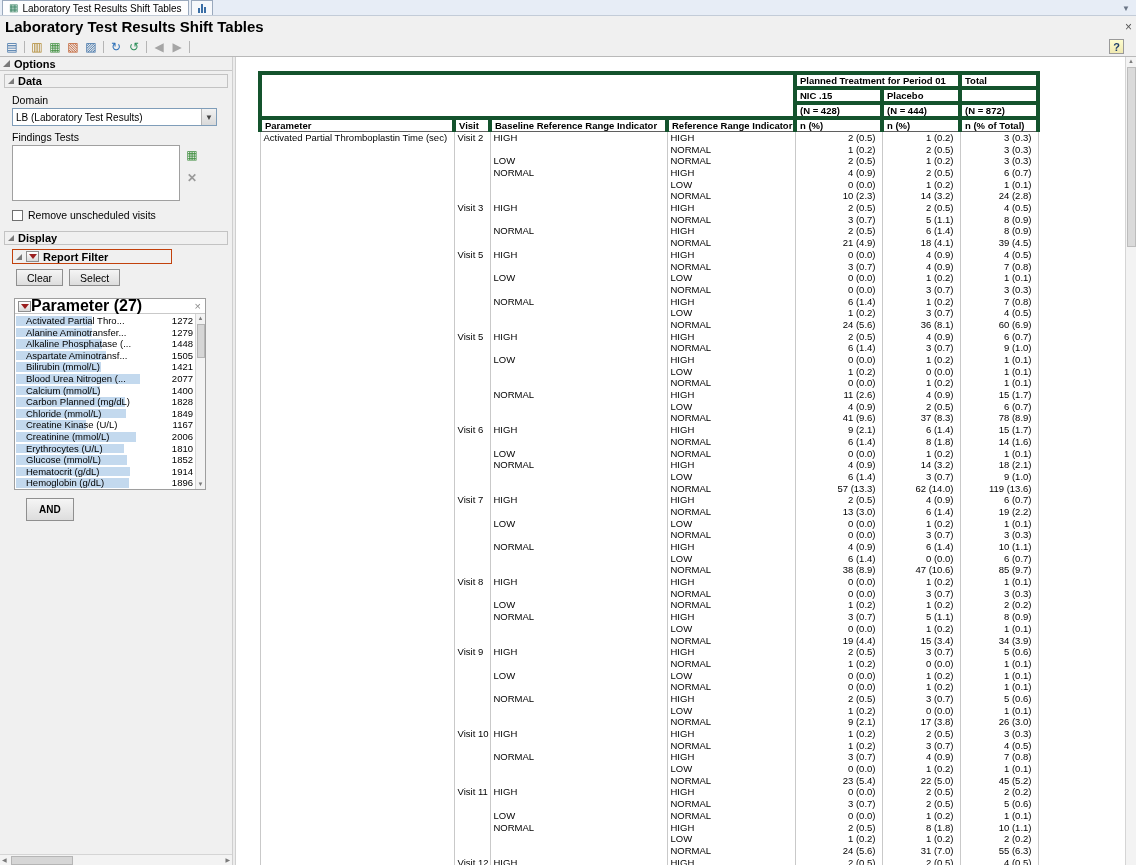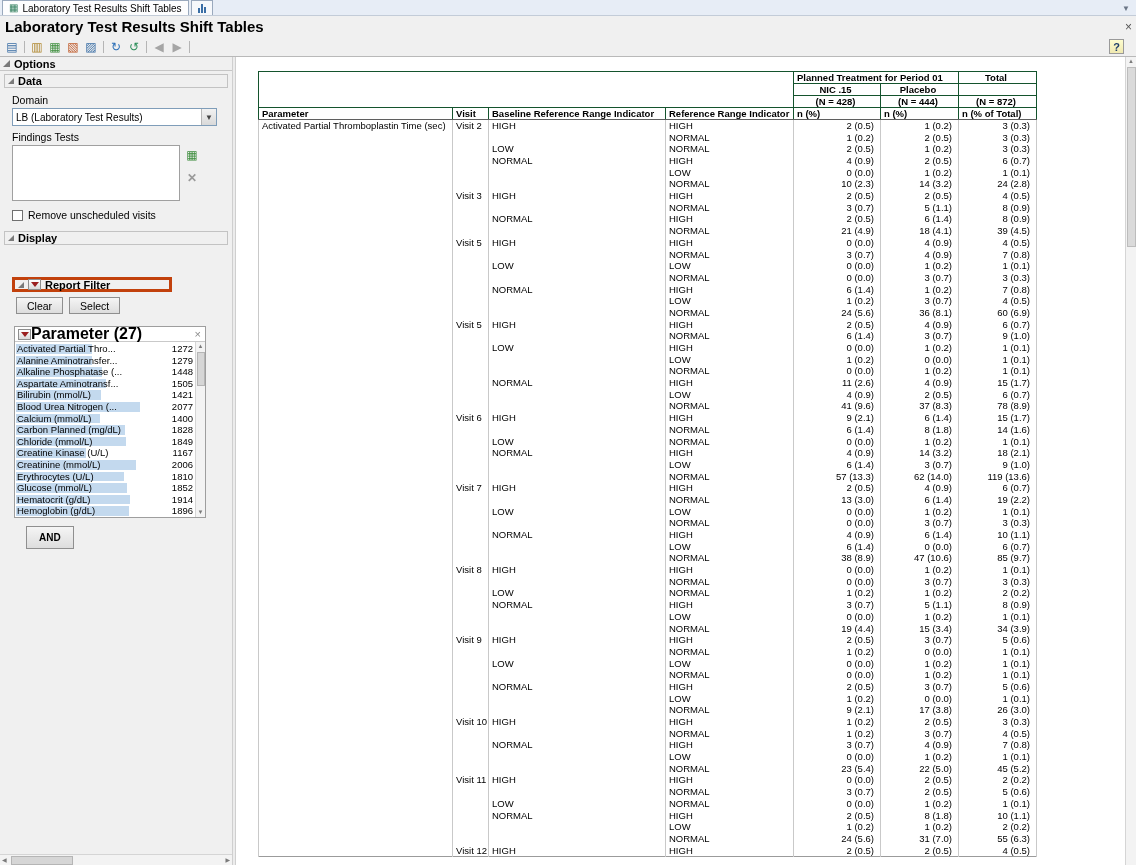--- a/index.html
+++ b/index.html
@@ -50,56 +50,56 @@
   .combo-arrow { width:15px; height:16px; background:linear-gradient(#f2f2f2,#d9d9d9); border-left:1px solid #b5b5b5; display:flex; align-items:center; justify-content:center; font-size:8px; color:#444; }
   .findings-row { display:flex; gap:4px; }
   .listbox { width:168px; height:56px; background:#fff; border:1px solid #a0a0a0; }
   .fcol { display:flex; flex-direction:column; gap:8px; padding-top:2px; }
   .mini-btn { width:16px; height:15px; display:flex; align-items:center; justify-content:center; }
   .glyph.green { color:#3c8c3c; font-size:12px; }
   .glyph.gray { color:#9a9a9a; font-size:12px; font-weight:bold; }
   .chk-row { display:flex; align-items:center; gap:5px; margin:8px 0 4px 0; font-size:10.5px; }
   .chk { width:11px; height:11px; border:1px solid #707070; background:#fff; display:inline-block; }
 
-  .rf-header { height:15px; display:flex; align-items:center; gap:4px; padding:0 3px; font-weight:bold; border:3px solid #c2410c; background:#f0f0f0; width:160px; margin-bottom:5px;margin-top:28px; }
+  .rf-header { height:15px; display:flex; align-items:center; gap:4px; padding:0 3px; font-weight:bold; border:1px solid #c2410c; background:#f0f0f0; width:160px; margin-bottom:5px; }
   .btn { background:linear-gradient(#f5f5f5,#dddddd); border:1px solid #8f8f8f; font-size:10.5px; height:17px; padding:0 10px; font-family:"Liberation Sans",sans-serif; }
   .btn-row { display:flex; gap:6px; margin:0 0 12px 4px; }
 
   .filter-box { width:192px; border:1px solid #9e9e9e; background:#fff; margin-left:2px; }
   .filter-head { height:15px; display:flex; align-items:center; padding:1px 3px; border-bottom:1px solid #c9c9c9; }
   .fh-label { flex:1; font-weight:bold; font-size:16px; }
   .fh-close { color:#8a8a8a; font-size:11px; padding-right:1px; }
   .filter-body { display:flex; }
   .filter-list { flex:1; padding-top:1px; }
   .fitem { position:relative; height:11.6px; font-size:9.5px; line-height:11.5px; white-space:nowrap; }
   .fbar { position:absolute; left:1px; top:1px; bottom:1px; background:#c3d9ee; }
-  .flab { position:relative; padding-left:2px; }
+  .flab { position:relative; padding-left:11px; }
   .fcnt { position:absolute; right:2px; top:0; }
   .filter-scroll { width:10px; border-left:1px solid #d5d5d5; background:#f3f3f3; display:flex; flex-direction:column; align-items:center; }
   .sarrow { font-size:6px; color:#7a7a7a; line-height:9px; }
   .sthumb { width:8px; height:34px; background:#d6d6d6; border:1px solid #b5b5b5; margin:1px 0; }
   .filter-scroll .sarrow.bottom { margin-top:auto; }
   .and-row { margin:8px 0 0 14px; }
   .btn.and { font-weight:bold; padding:0 12px; height:23px; font-size:10px; }
 
   .hscroll { position:absolute; left:0; bottom:0; width:232px; height:11px; background:#f3f3f3; border-top:1px solid #d5d5d5; display:flex; align-items:center; }
   .hthumb { width:62px; height:9px; background:#d6d6d6; border:1px solid #b5b5b5; margin-left:2px; }
   .hscroll .sarrow { font-size:6px; margin:0 2px; }
 
   
   .main-outline { height:13px; display:flex; align-items:center; gap:4px; padding:0 4px; background:#f1f1f1; border-bottom:1px solid #dcdcdc; }
   .main-outline .red-tri-btn { width:12px; height:10px; }
   .mo-label { font-weight:bold; font-size:10.5px; }
   .canvas { flex:1; background:#fff; overflow:hidden; }
 
   table.report { border-collapse:collapse; table-layout:fixed; width:778px; margin:14px 0 0 22px; font-size:9.5px; border:1px solid #9b9b9b; }
   .report th, .report td { padding:0 3px; overflow:hidden; white-space:nowrap; }
-  .report thead th { font-weight:bold; text-align:left; border:1px solid #14532d; height:11px; line-height:11px; font-size:9.5px; }
+  .report thead th { font-weight:bold; text-align:left; border:4px solid #14532d; height:11px; line-height:11px; font-size:9.5px; }
   .report thead tr.h4 th { height:12px; border-bottom:1px solid #5f5f5f; }
-  .report thead th.ar { text-align:center; padding-right:6px; }
+  .report thead th.ar { text-align:left; padding-right:6px; }
   .report tbody td { border-left:1px solid #c9c9c9; border-right:1px solid #c9c9c9; height:11.7px; line-height:11.6px; }
   .report tbody td.num { text-align:right; padding-right:6px; }
 
   .vscroll { position:absolute; right:0; top:57px; bottom:0; width:11px; background:#f3f3f3; border-left:1px solid #d5d5d5; display:flex; flex-direction:column; align-items:center; }
   .vthumb { width:9px; height:180px; background:#dadada; border:1px solid #bcbcbc; margin-top:1px; }
 </style>
 </head>
 <body>
 
 <div class="tabstrip">

